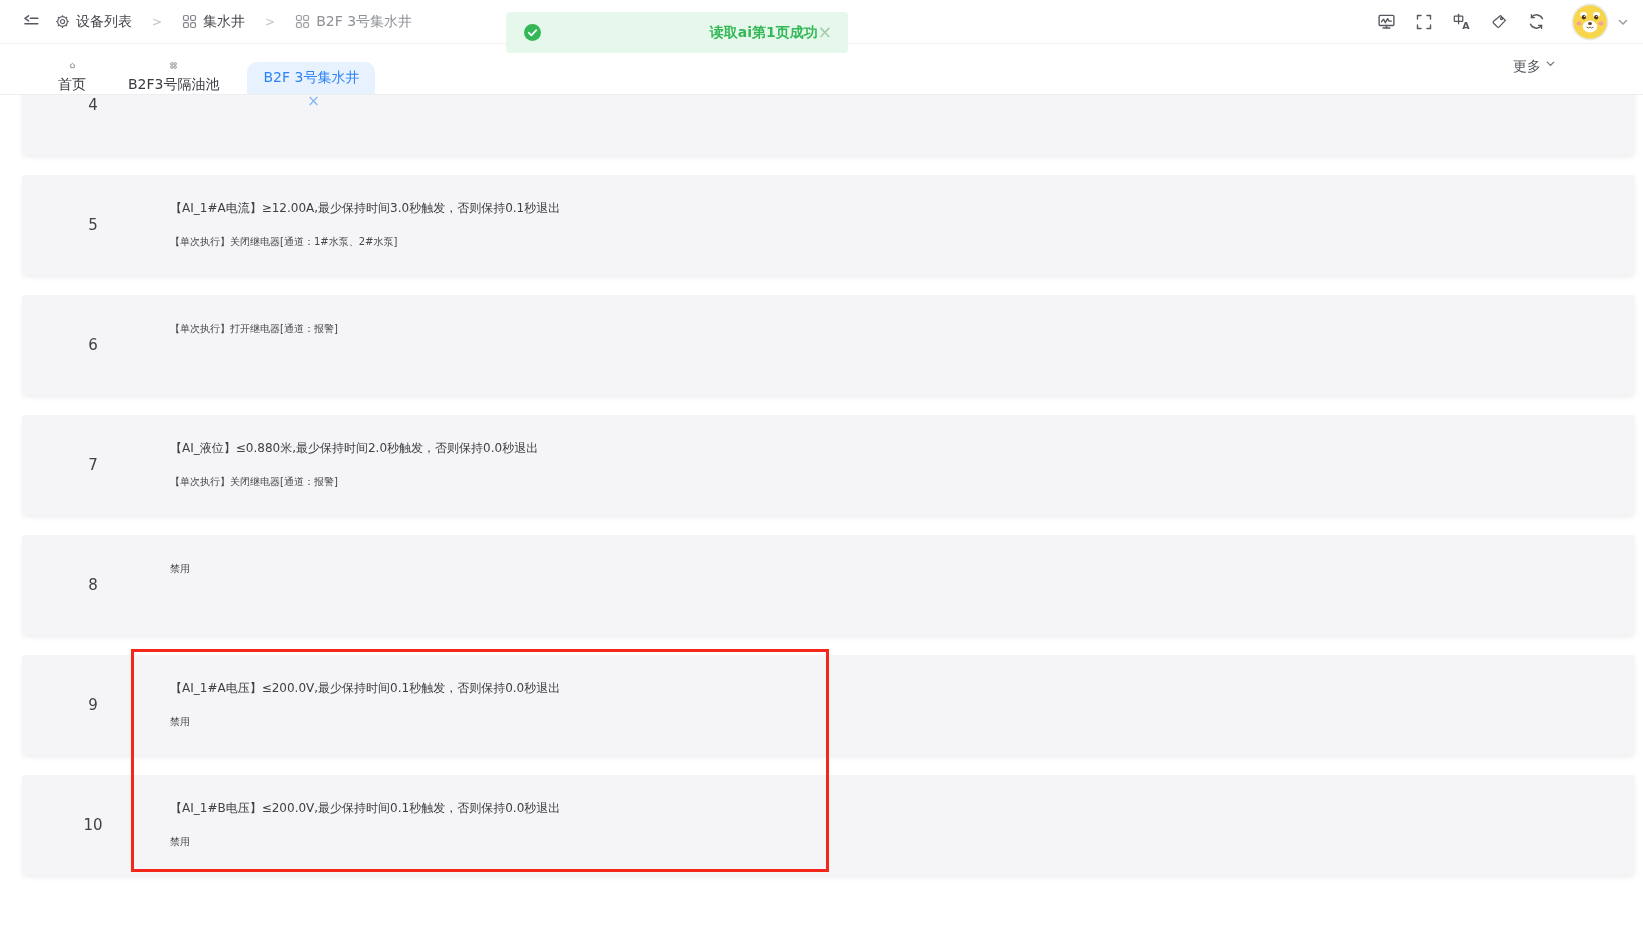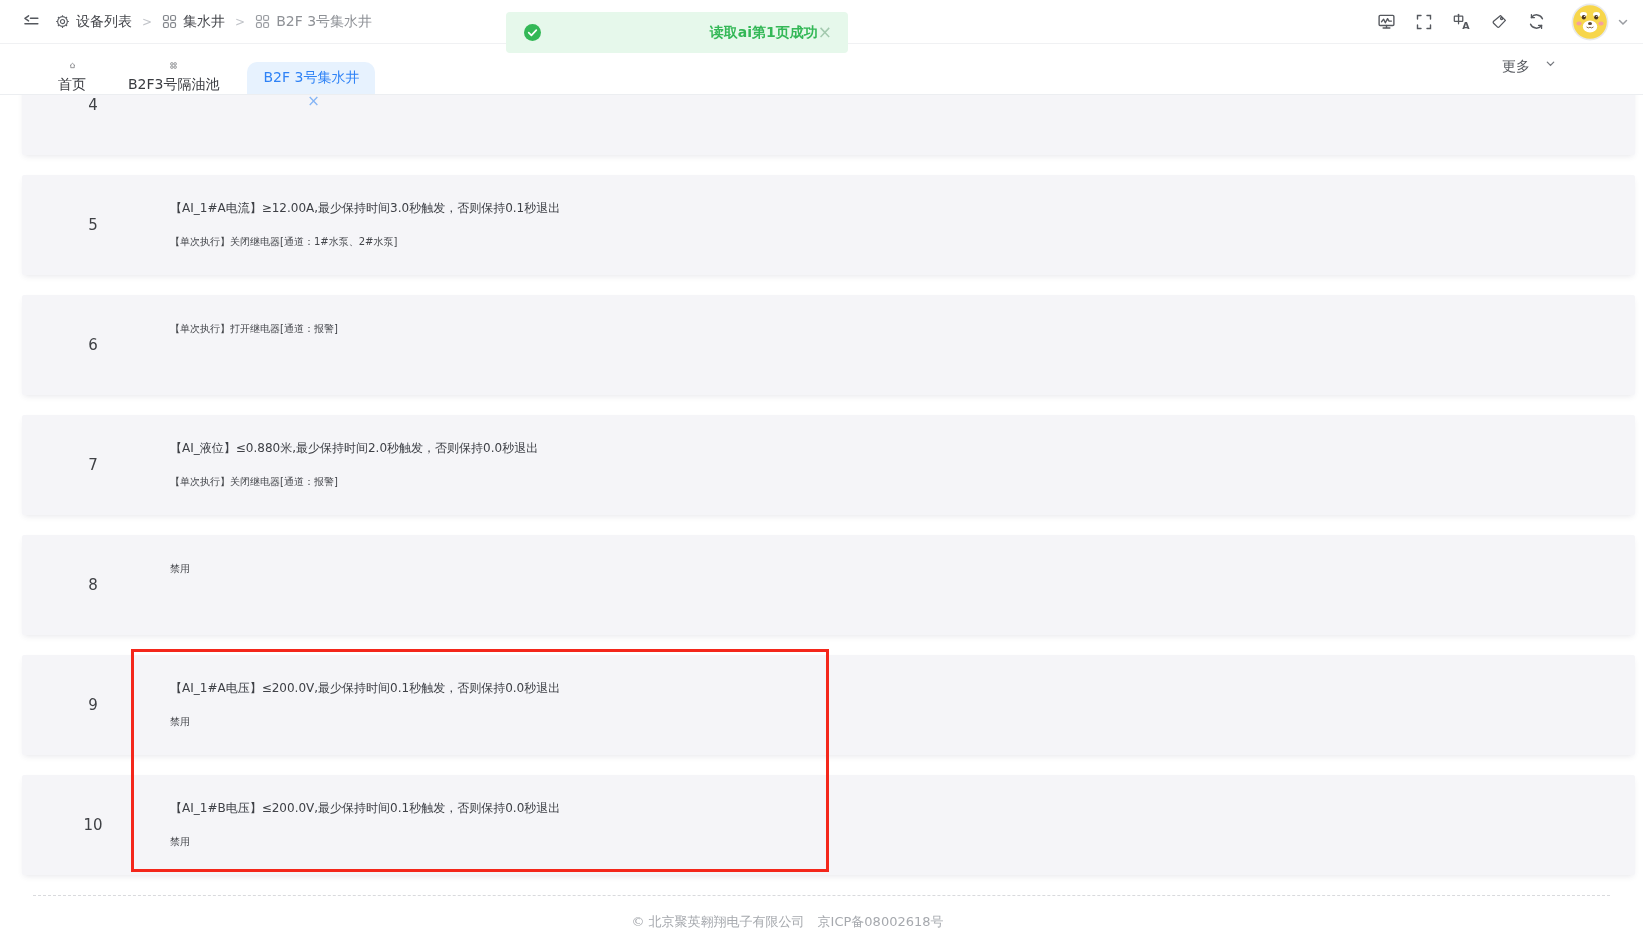--- a/index.html
+++ b/index.html
@@ -11,42 +11,42 @@
   }
   
   .topbar{
     position:absolute;top:0;left:0;right:0;height:44px;
     background:#fff;border-bottom:1px solid #f0f1f3;
     display:flex;align-items:center;justify-content:space-between;
     padding:0 14px 0 22px;box-sizing:border-box;z-index:10;
   }
   .topbar-left{display:flex;align-items:center;gap:14px;}
   .icon-btn{display:flex;align-items:center;justify-content:center;cursor:pointer;background:none;border:none;padding:0;}
-  .crumbs{display:flex;align-items:center;gap:10px;font-size:14px;}
+  .crumbs{display:flex;align-items:center;gap:20px;font-size:14px;}
   .crumb{display:flex;align-items:center;gap:6px;color:#45474c;cursor:pointer;}
   .crumb.current{color:#8e9196;}
   .crumb-sep{color:#c0c3c8;font-size:12px;}
   .topbar-right{display:flex;align-items:center;gap:19px;}
   .avatar-wrap{display:flex;align-items:center;gap:8px;margin-left:6px;cursor:pointer;}
   
   .tabbar{
     position:absolute;top:44px;left:0;right:0;height:51px;
     background:#fff;border-bottom:1px solid #eceef1;
     display:flex;align-items:flex-end;padding:0 0 0 44px;box-sizing:border-box;z-index:9;
   }
   .tab{
     height:32px;display:flex;align-items:center;gap:7px;
     padding:0 14px;margin-right:14px;font-size:14px;color:#393b40;cursor:pointer;flex-direction:column;
   }
   .tab.active{
     background:#e7f2fe;border-radius:10px 10px 0 0;color:#2e82f6;padding:0 16px;
   }
   .tab .tab-close{font-size:15px;color:#85b5f5;margin-left:4px;line-height:1;}
   .more-btn{
-    position:absolute;right:87px;top:14px;display:flex;gap:15px;
+    position:absolute;right:87px;top:14px;display:flex;gap:4px;
     font-size:14px;color:#55585e;cursor:pointer;
   }
   
   .content{
     position:absolute;top:95px;left:0;right:0;bottom:0;
     overflow:hidden;padding:0 8px 0 22px;box-sizing:border-box;background:#fff;
   }
   .rows{margin-top:-40px;}
   .rule-row{
     height:100px;margin-bottom:20px;background:#f5f5f8;border-radius:2px;
@@ -272,23 +272,20 @@
     <div class="rule-row">
       <div class="rule-num">10</div>
       <div class="rule-text">
         <div class="rule-line1">【AI_1#B电压】≤200.0V,最少保持时间0.1秒触发，否则保持0.0秒退出</div>
         <div class="rule-line2">禁用</div>
       </div>
     </div>
 
   </div>
 
-  <footer class="footer">
-    <span class="footer-text">© 北京聚英翱翔电子有限公司　京ICP备08002618号</span>
-  </footer>
 </main>
 
 <div class="toast">
   <svg width="17" height="17" viewBox="0 0 17 17">
     <circle cx="8.5" cy="8.5" r="8.5" fill="#34b857"></circle>
     <path d="M4.7 8.7 L7.4 11.3 L12.3 6.1" stroke="#fff" stroke-width="1.7" fill="none" stroke-linecap="round" stroke-linejoin="round"></path>
   </svg>
   <span class="toast-msg">读取ai第1页成功</span>
   <span class="toast-close">×</span>
 </div>

